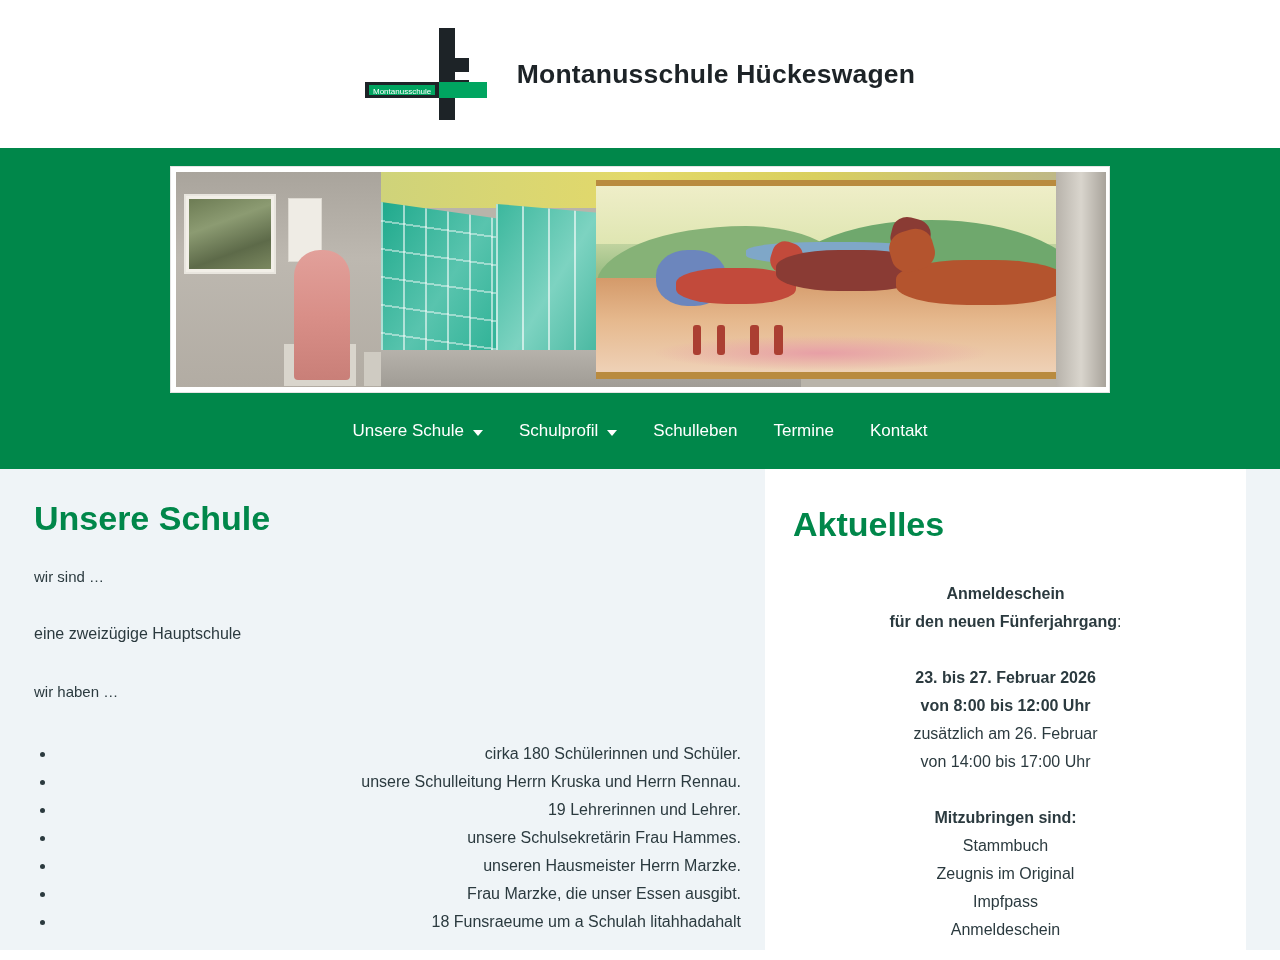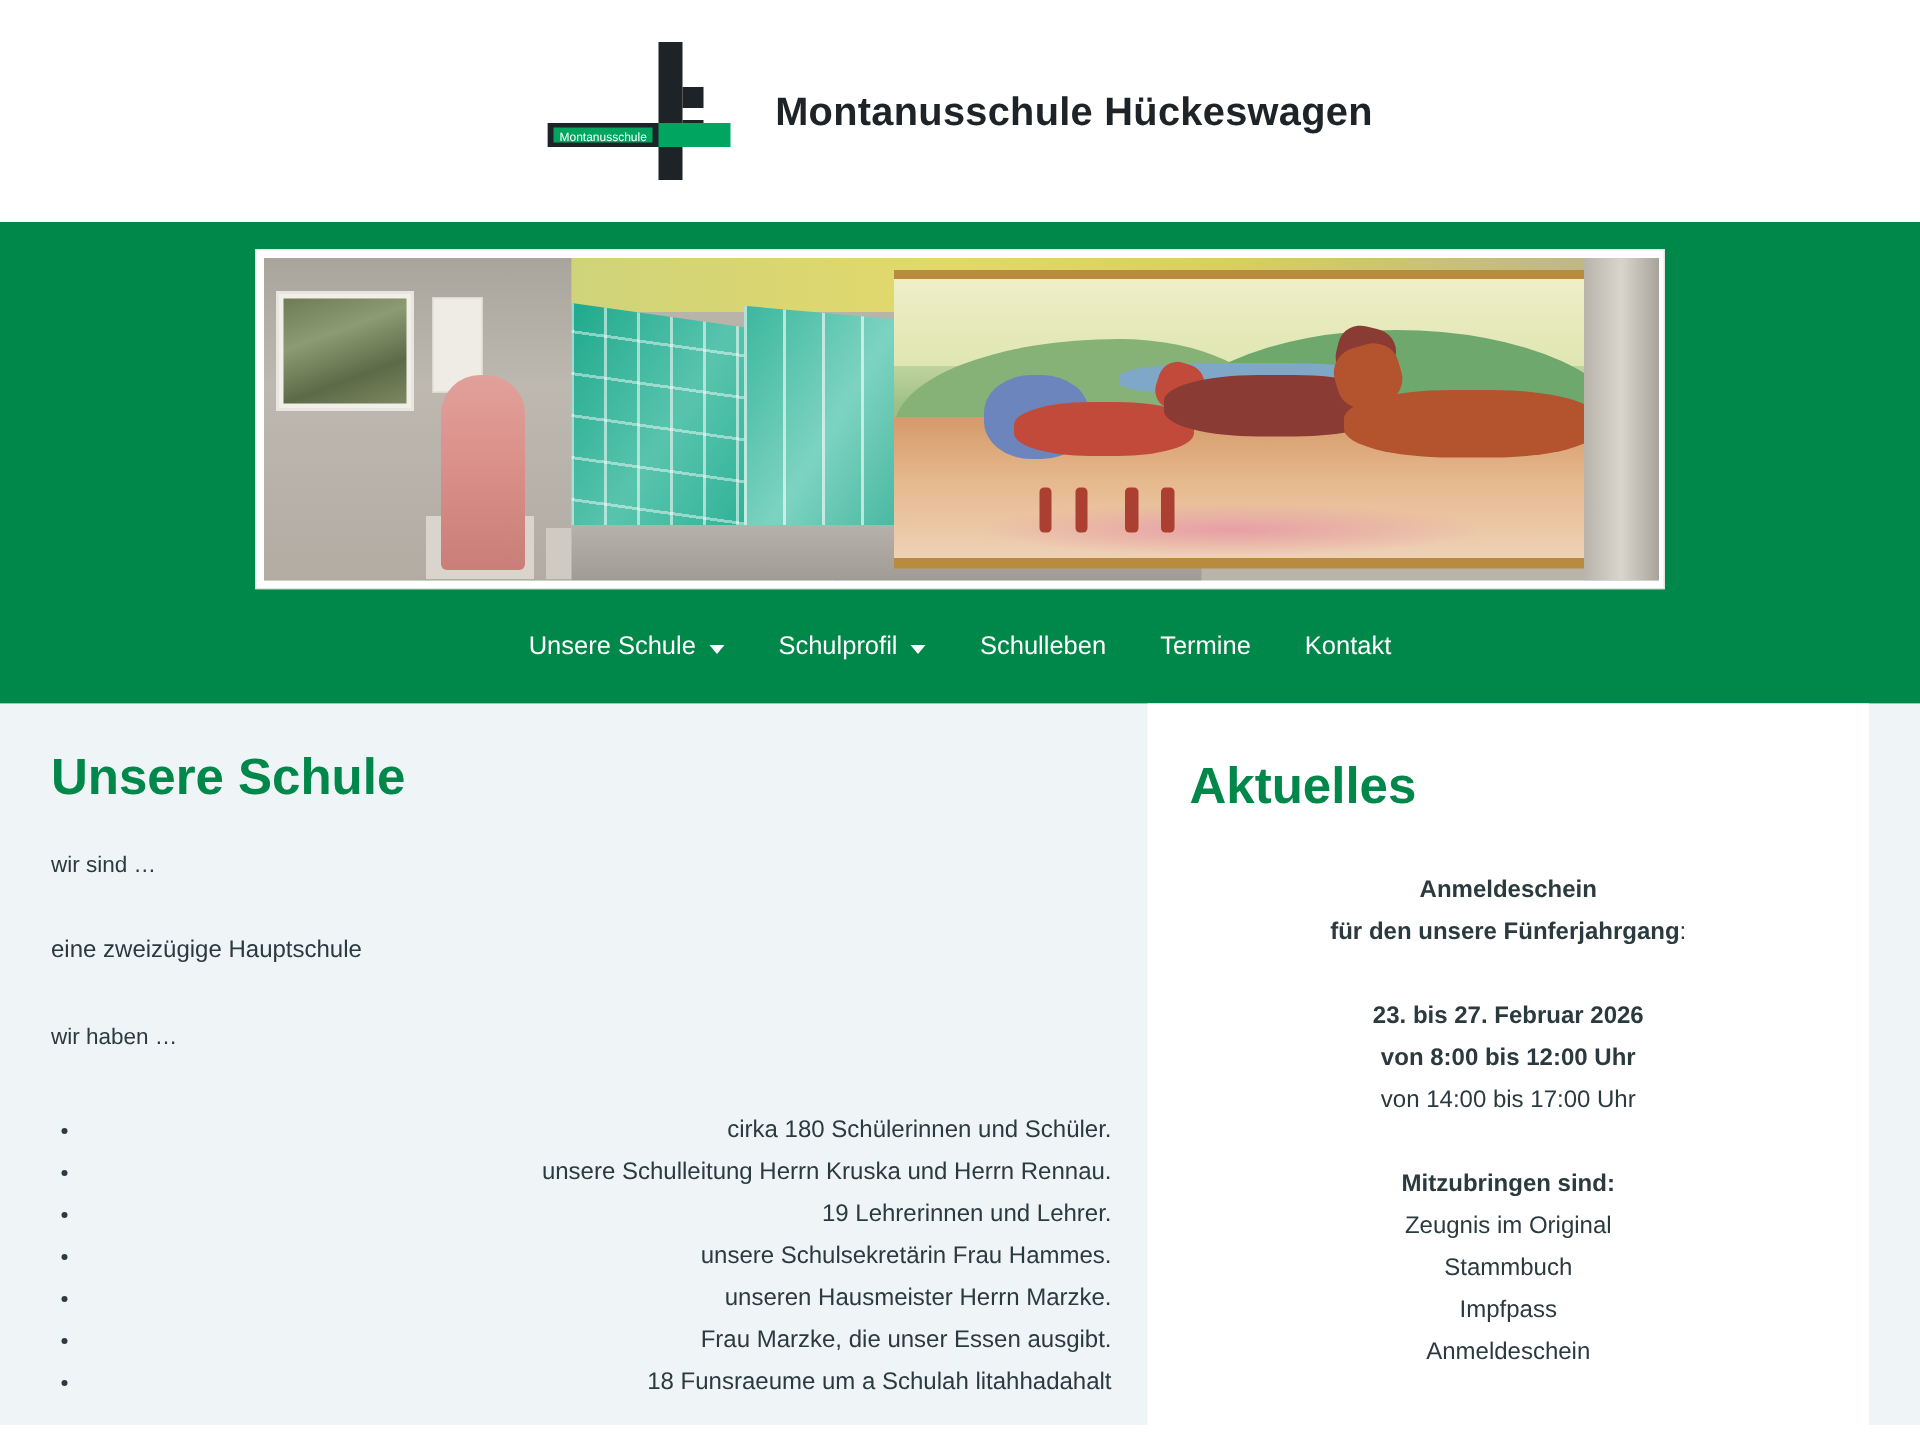--- a/index.html
+++ b/index.html
@@ -394,28 +394,29 @@
         <li>unseren Hausmeister Herrn Marzke.</li>
         <li>Frau Marzke, die unser Essen ausgibt.</li>
         <li>18 Funsraeume um a Schulah litahhadahalt</li>
       </ul>
     </div>
 
     <div class="sidebar">
       <h2 class="widget-title">Aktuelles</h2>
       <div class="side-center">
         <div class="b">Anmeldeschein</div>
-        <div><span class="b">für den unsere Fünferjahrgang</span><span>:</span></div>
+        <div><span class="b">für den neuen Fünferjahrgang</span><span>:</span></div>
         <div class="gap-sm"></div>
         <div class="b">23. bis 27. Februar 2026</div>
         <div class="b">von 8:00 bis 12:00 Uhr</div>
+        <div>zusätzlich am 26. Februar</div>
         <div>von 14:00 bis 17:00 Uhr</div>
         <div class="gap-md"></div>
         <div class="b">Mitzubringen sind:</div>
+        <div>Stammbuch</div>
         <div>Zeugnis im Original</div>
-        <div>Stammbuch</div>
         <div>Impfpass</div>
         <div>Anmeldeschein</div>
       </div>
     </div>
 
   </div>
 </div>
 
 </body></html>

